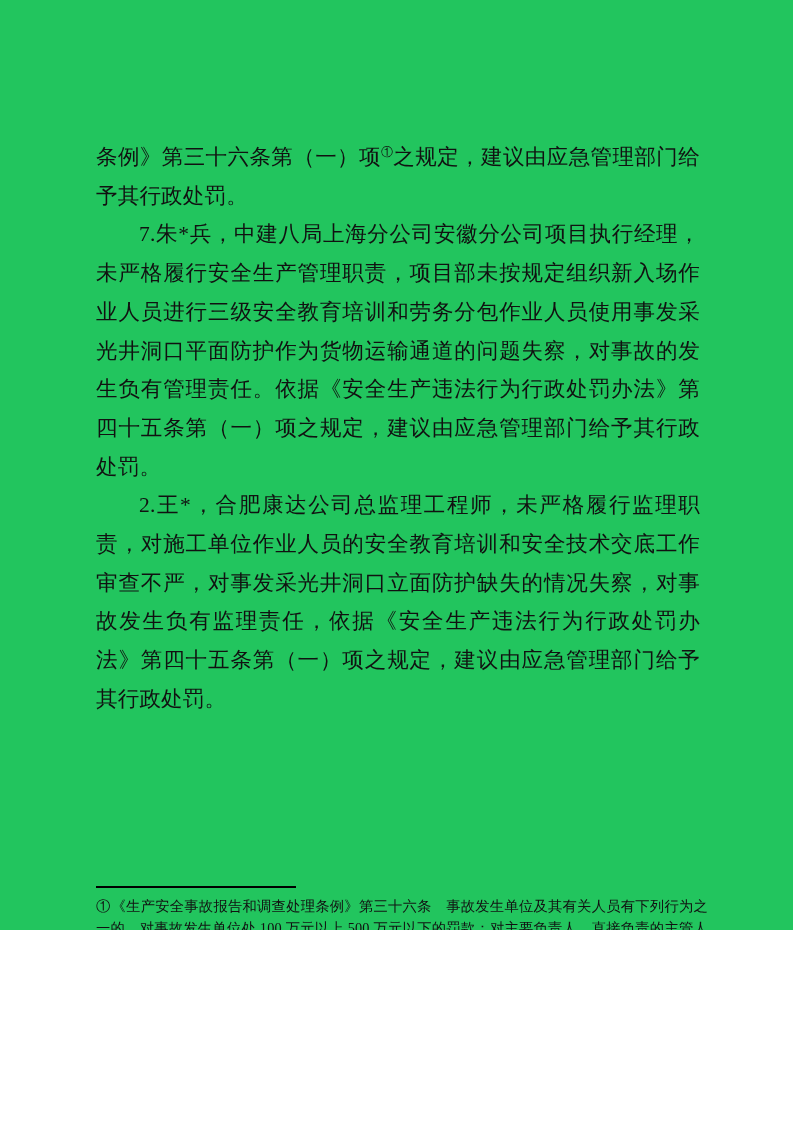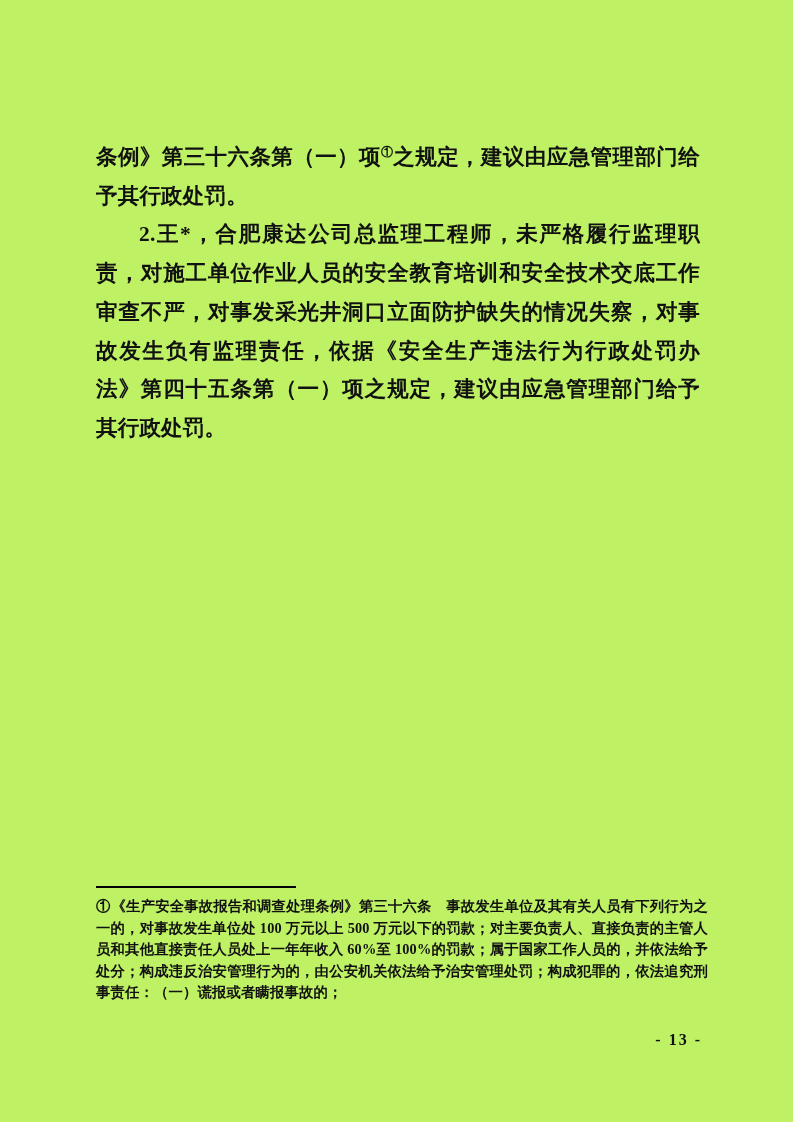--- a/index.html
+++ b/index.html
@@ -3,26 +3,25 @@
 <meta charset="utf-8">
 <style>
   html, body {
     margin: 0;
     padding: 0;
     background: #ffffff;
   }
   .page {
     position: relative;
     width: 793px;
-    height: 1122px;
-    background: #bef264;
+    height: 930px;
+    background: #22c55e;
     color: #111111;
     font-family: "Liberation Serif", "DejaVu Serif", serif;
     overflow: hidden;
-    font-weight: bold;
   }
   .body-text {
     position: absolute;
     left: 96px;
     top: 138px;
     width: 604px;
     font-size: 21.5px;
     line-height: 38.7px;
     text-align: justify;
     letter-spacing: 0.2px;
@@ -70,20 +69,21 @@
     color: #111111;
   }
 </style>
 </head>
 <body>
 
 <div class="page">
 
   <div class="body-text">
     <p class="para"><span>条例》第三十六条第（一）项</span><sup class="fn-ref">①</sup><span>之规定，建议由应急管理部门给予其行政处罚。</span></p>
+    <p class="para indent">7.朱*兵，中建八局上海分公司安徽分公司项目执行经理，未严格履行安全生产管理职责，项目部未按规定组织新入场作业人员进行三级安全教育培训和劳务分包作业人员使用事发采光井洞口平面防护作为货物运输通道的问题失察，对事故的发生负有管理责任。依据《安全生产违法行为行政处罚办法》第四十五条第（一）项之规定，建议由应急管理部门给予其行政处罚。</p>
     <p class="para indent">2.王*，合肥康达公司总监理工程师，未严格履行监理职责，对施工单位作业人员的安全教育培训和安全技术交底工作审查不严，对事发采光井洞口立面防护缺失的情况失察，对事故发生负有监理责任，依据《安全生产违法行为行政处罚办法》第四十五条第（一）项之规定，建议由应急管理部门给予其行政处罚。</p>
   </div>
 
   <div class="footnote-area">
     <div class="footnote-divider"></div>
     <p class="footnote-text"><span class="fn-marker">①</span><span>《生产安全事故报告和调查处理条例》第三十六条　事故发生单位及其有关人员有下列行为之一的，对事故发生单位处 100 万元以上 500 万元以下的罚款；对主要负责人、直接负责的主管人员和其他直接责任人员处上一年年收入 60%至 100%的罚款；属于国家工作人员的，并依法给予处分；构成违反治安管理行为的，由公安机关依法给予治安管理处罚；构成犯罪的，依法追究刑事责任：（一）谎报或者瞒报事故的；</span></p>
   </div>
 
   <div class="page-number">- 13 -</div>
 

